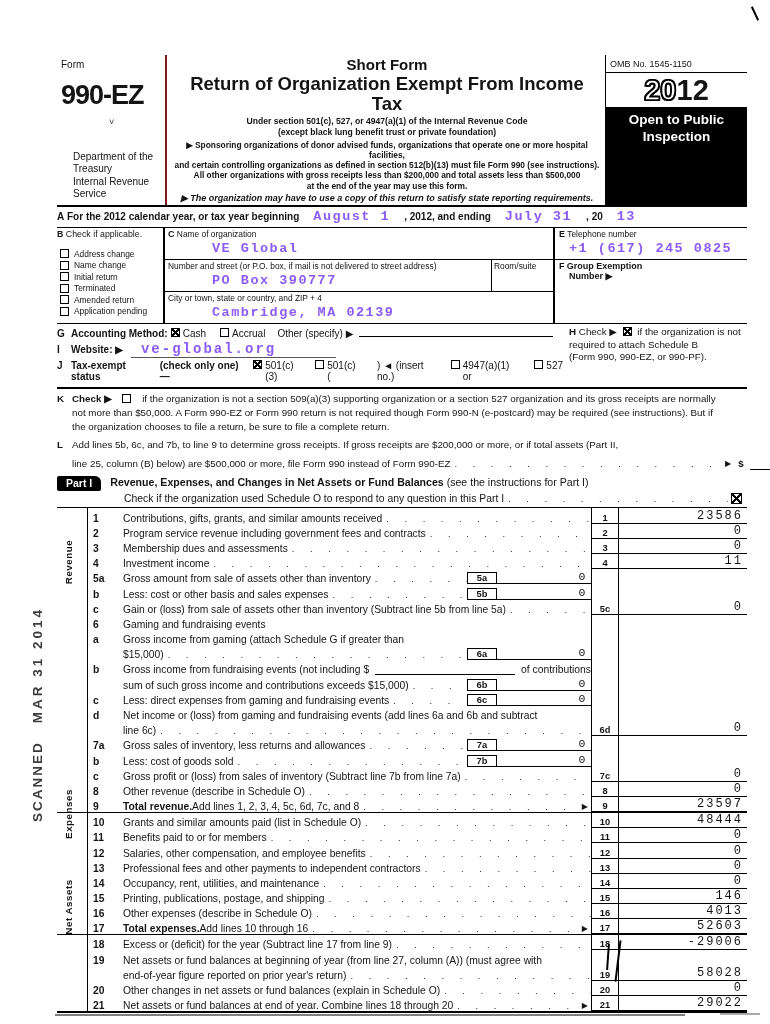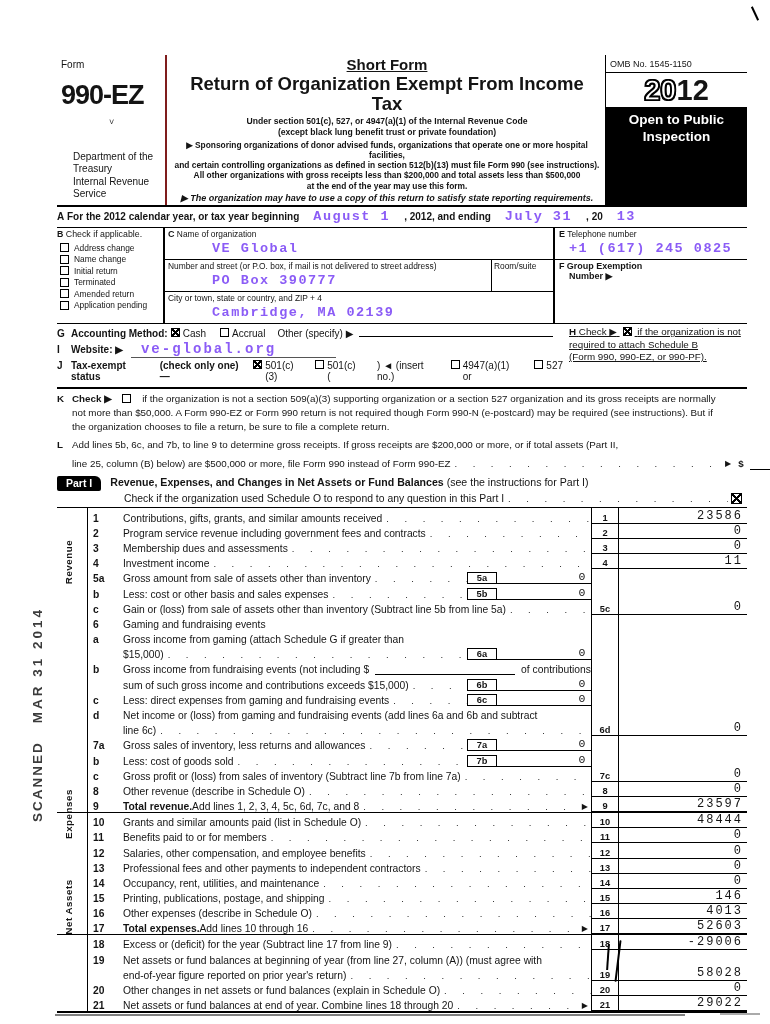--- a/index.html
+++ b/index.html
@@ -10,21 +10,21 @@
   b { font-weight:bold; }
 
   
   .hdr { display:flex; border-bottom:2px solid #000; }
   .hdr-left { width:110px; border-right:2px solid #7f1d1d; position:relative; padding:4px 2px 2px 4px; }
   .form-word { font-size:10px; display:inline-block; vertical-align:8px; }
   .form-number { font-size:27px; font-weight:900; letter-spacing:-1px; display:inline-block; }
   .hand-v { position:absolute; left:52px; top:62px; font-size:9px; color:#333; }
   .dept { position:absolute; left:16px; bottom:4px; font-size:10px; line-height:1.25; white-space:pre-line; }
   .hdr-center { flex:1; text-align:center; padding:2px 4px 2px 6px; }
-  .t-small { font-size:15px; font-weight:bold; line-height:1.1;text-decoration:underline; }
+  .t-small { font-size:15px; font-weight:bold; line-height:1.1; }
   .t-main  { font-size:18.5px; font-weight:bold; line-height:1.1; margin-bottom:2px; }
   .t-under { font-size:8.6px; font-weight:bold; white-space:pre-line; line-height:1.25; }
   .t-bullet{ font-size:8.4px; font-weight:bold; white-space:pre-line; line-height:1.22; margin-top:2px; }
   .t-italic{ font-size:9px; font-weight:bold; font-style:italic; margin-top:2px; }
   .hdr-right { width:142px; border-left:1.5px solid #000; display:flex; flex-direction:column; }
   .omb { font-size:9px; padding:4px 4px 3px; border-bottom:1.5px solid #000; }
   .year { text-align:center; font-size:29px; font-weight:900; line-height:1.05; padding:2px 0 1px; }
   .yr-o { color:#fff; -webkit-text-stroke:1.6px #000;
           text-shadow:-1px -1px 0 #000,1px -1px 0 #000,-1px 1px 0 #000,1px 1px 0 #000; }
   .openbox { background:#000; color:#fff; font-weight:bold; font-size:13.5px; text-align:center;
@@ -33,21 +33,21 @@
   
   .rowA { display:flex; align-items:baseline; border-bottom:1.5px solid #000; padding:2px 0 3px;
           font-size:10px; font-weight:bold; }
   .typed { font-family:"Liberation Mono","DejaVu Sans Mono",monospace; font-weight:bold;
            font-size:13.5px; letter-spacing:1.5px; color:#8b5cf6; }
   .rowA .typed { margin:0 14px; }
 
   
   .bcd { display:flex; border-bottom:1.5px solid #000; }
   .colB { width:106px; font-size:8.4px; padding-top:1px; }
-  .colB .btitle { font-size:8.8px; margin-bottom:4px; }
+  .colB .btitle { font-size:8.8px; margin-bottom:10px; }
   .cbrow { display:flex; align-items:center; margin:1.5px 0; }
   .cbrow span.lbl { margin-left:2px; }
   .colC { width:392px; border-left:2.5px solid #000; border-right:2.5px solid #000; }
   .c-row { border-bottom:1.5px solid #000; padding:1px 3px 2px; }
   .c-row:last-child { border-bottom:none; }
   .flabel { font-size:8.4px; }
   .flabel b { font-size:9px; }
   .entry { display:block; padding:2px 0 1px 44px; }
   .c-street { display:flex; }
   .c-street .left { flex:1; }
@@ -58,21 +58,21 @@
   .colD .entry { padding-left:10px; }
 
   
   .ghij { display:flex; border-bottom:2px solid #000; font-size:10px; }
   .ghij-left { flex:1; padding:2px 0 3px; }
   .gline { display:flex; align-items:baseline; margin-bottom:2px; }
   .gl { width:14px; font-weight:bold; flex:none; }
   .oline { flex:1; border-bottom:1px solid #000; margin:0 10px 0 6px; max-width:200px; height:11px; }
   .weburl { font-size:14px; letter-spacing:2px; border-bottom:1.5px solid #555; padding:0 60px 0 10px; margin-left:8px; }
   .jsp { display:inline-block; width:16px; }
-  .ghij-right { width:184px; padding:2px 0 2px 6px; font-size:9.8px; line-height:1.3;text-decoration:underline; }
+  .ghij-right { width:184px; padding:2px 0 2px 6px; font-size:9.8px; line-height:1.3; }
   .pre-inline { white-space:pre-line; }
 
   
   .cb { display:inline-block; width:9px; height:9px; border:1px solid #000; vertical-align:-1px;
         margin:0 3px; flex:none; background:#fff; }
   .cb.ck { background-image:
       linear-gradient(45deg, transparent 40%, #000 40%, #000 60%, transparent 60%),
       linear-gradient(135deg, transparent 40%, #000 40%, #000 60%, transparent 60%); }
   .cb.big { width:11px; height:11px; }
 

